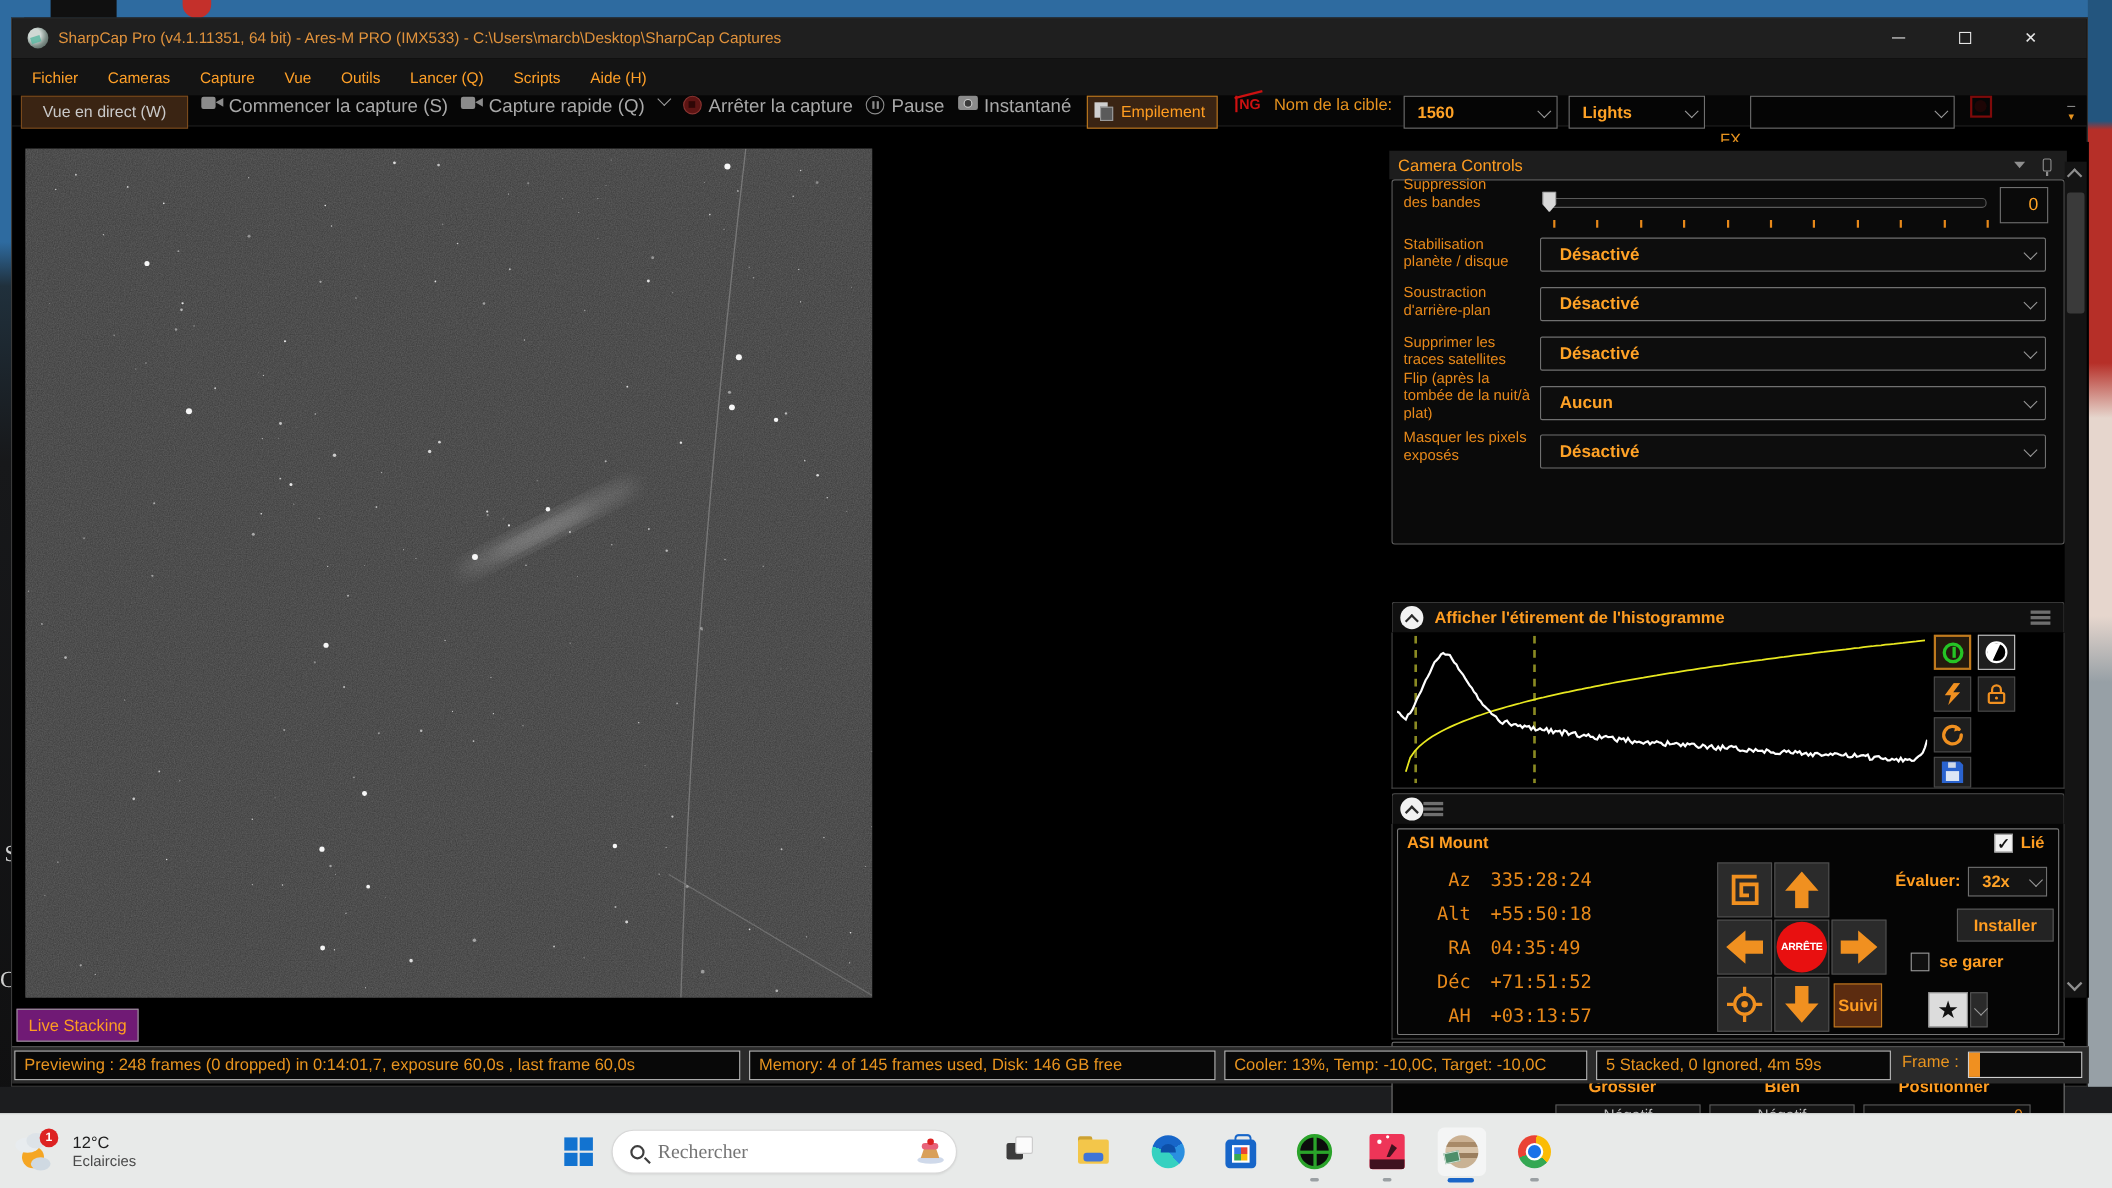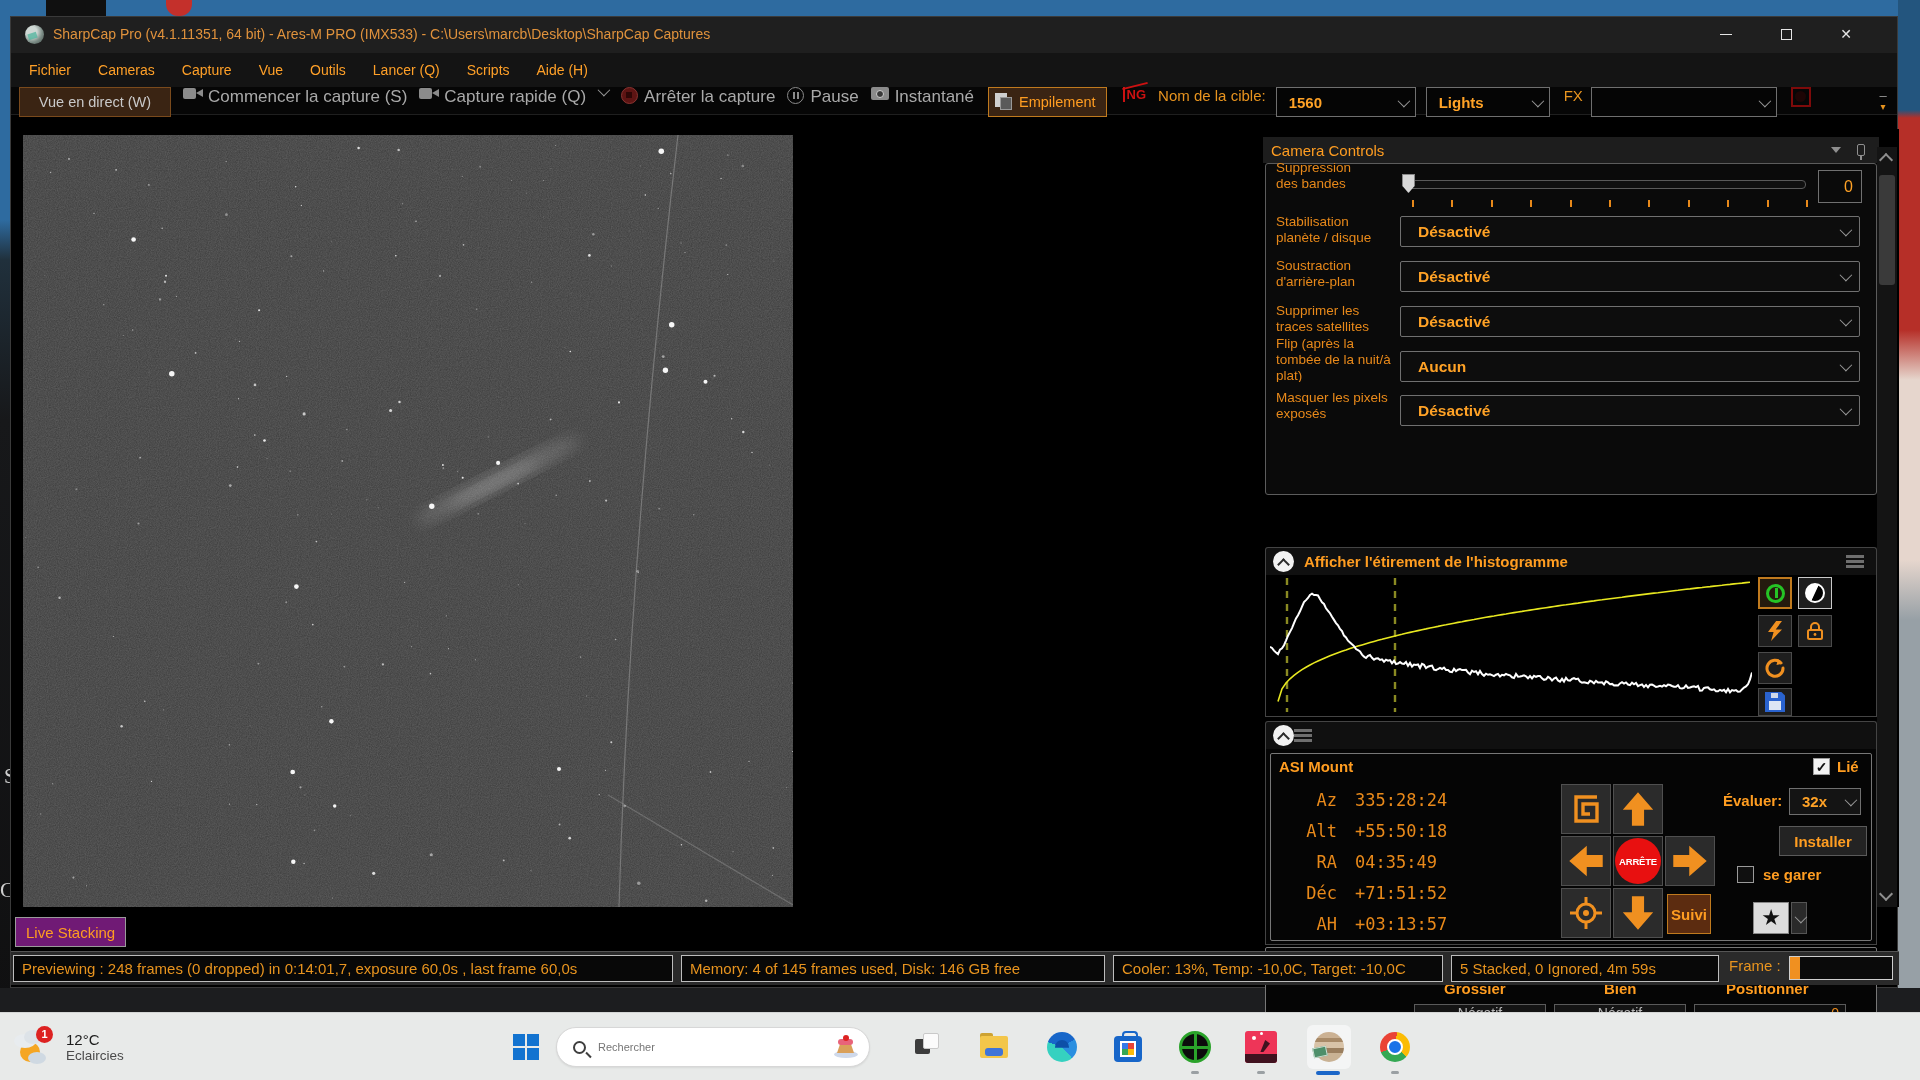--- a/index.html
+++ b/index.html
@@ -224,22 +224,22 @@
   #weather-desc { color:#4a4a4a; font-size:13.5px; }
   #start-btn { left:506px; top:15px; width:40px; height:38px; display:flex; align-items:center; justify-content:center; }
   #start-logo { width:26px; height:26px; display:grid; grid-template-columns:12px 12px; grid-template-rows:12px 12px; gap:2px; }
   #start-logo i { background:#1273d0; }
   #searchbox { left:556px; top:14px; width:314px; height:40px; background:#fff; border:1px solid #d7d7d7;
     border-radius:20px; display:flex; align-items:center; box-shadow:0 1px 2px rgba(0,0,0,.08); }
   #search-mag { width:13px; height:13px; border:2px solid #3e3e3e; border-radius:50%; position:relative;
     margin:0 12px 0 16px; flex:none; }
   #search-mag:after { content:""; position:absolute; left:10px; top:11px; width:7px; height:2px;
     background:#3e3e3e; transform:rotate(45deg); }
-  #search-input { border:none; outline:none; flex:1; font-size:11px; color:#333;
-    font-family:Liberation Sans, sans-serif; background:transparent; }
+  #search-input { border:none; outline:none; flex:1; font-size:18px; color:#333;
+    font-family:Liberation Serif, serif; background:transparent; }
   #search-cake { width:26px; height:26px; position:relative; margin-right:10px; flex:none; }
   #cake-plate { position:absolute; left:1px; top:17px; width:24px; height:7px; border-radius:50%; background:#cfd9ea; }
   #cake-body { position:absolute; left:4px; top:8px; width:17px; height:11px; background:#d9a05a;
     clip-path:polygon(0 100%,100% 100%,78% 0,22% 0); }
   #cake-top { position:absolute; left:5px; top:5px; width:15px; height:6px; background:#e8637a; border-radius:3px; }
   #cake-cherry { position:absolute; left:10px; top:1px; width:6px; height:6px; border-radius:50%; background:#d22; }
   .task-icon { top:14px; width:40px; height:40px; display:flex; align-items:center; justify-content:center; }
   .run-dot { position:absolute; left:16px; top:44px; width:8px; height:3px; border-radius:2px; background:#9aa0a3; }
   
   #ico-taskview b { position:absolute; left:7px; top:12px; width:15px; height:15px; background:#3c3c3c; border-radius:2px; }
@@ -352,21 +352,21 @@
     <span id="icon-ng">NG</span>
     <span class="tb-orange" style="margin-left:4px;">Nom de la cible:</span>
     <div class="tb-select" style="width:140px; margin-left:10px;">
       <b style="color:#ffa226;">1560</b>
       <span class="dd-chevron"></span>
     </div>
     <div class="tb-select" style="width:124px; margin-left:10px;">
       <b style="color:#ffa226;">Lights</b>
       <span class="dd-chevron"></span>
     </div>
-    <span class="tb-orange" style="margin-left:14px;">FX</span>
+    <span class="tb-orange" style="margin-left:14px;margin-top:32px;">FX</span>
     <div class="tb-select" style="width:186px; margin-left:8px;">
       <b></b>
         <span class="dd-chevron"></span>
     </div>
     <span id="icon-redbox">
         <i></i>
       </span>
     <div id="tb-overflow">
       <div class="dash">–</div>
       <div class="arr">▾</div>

